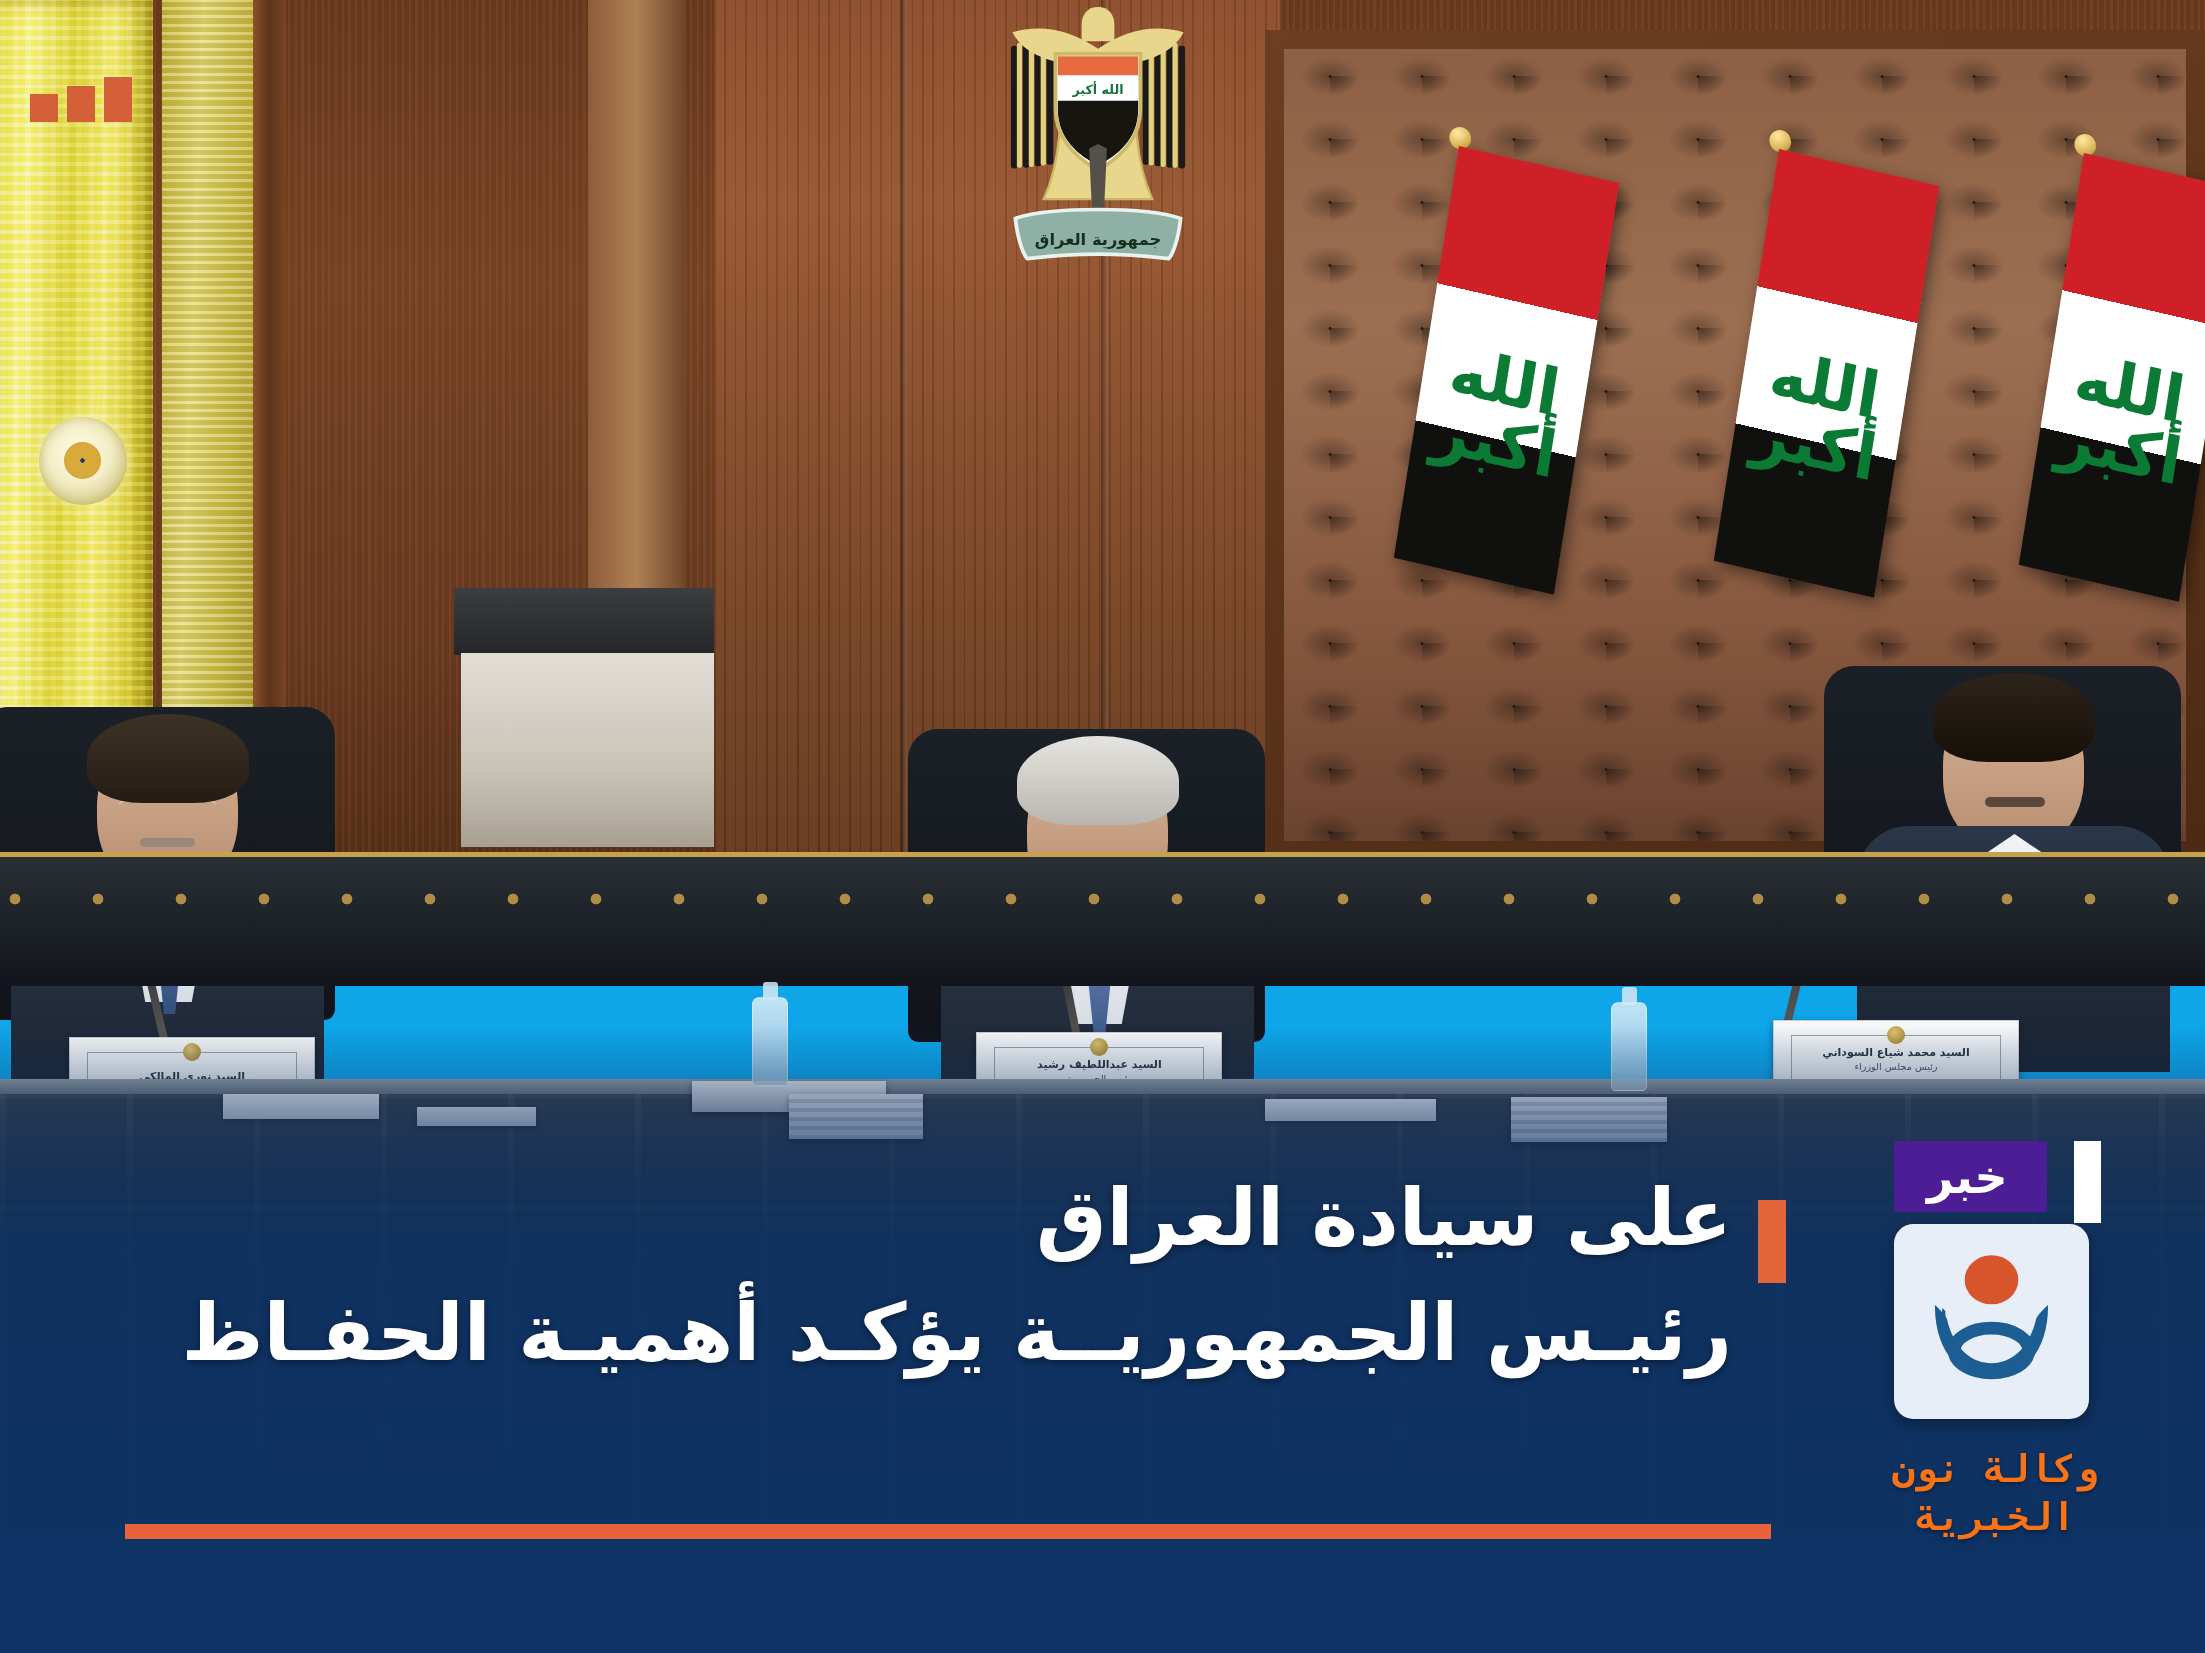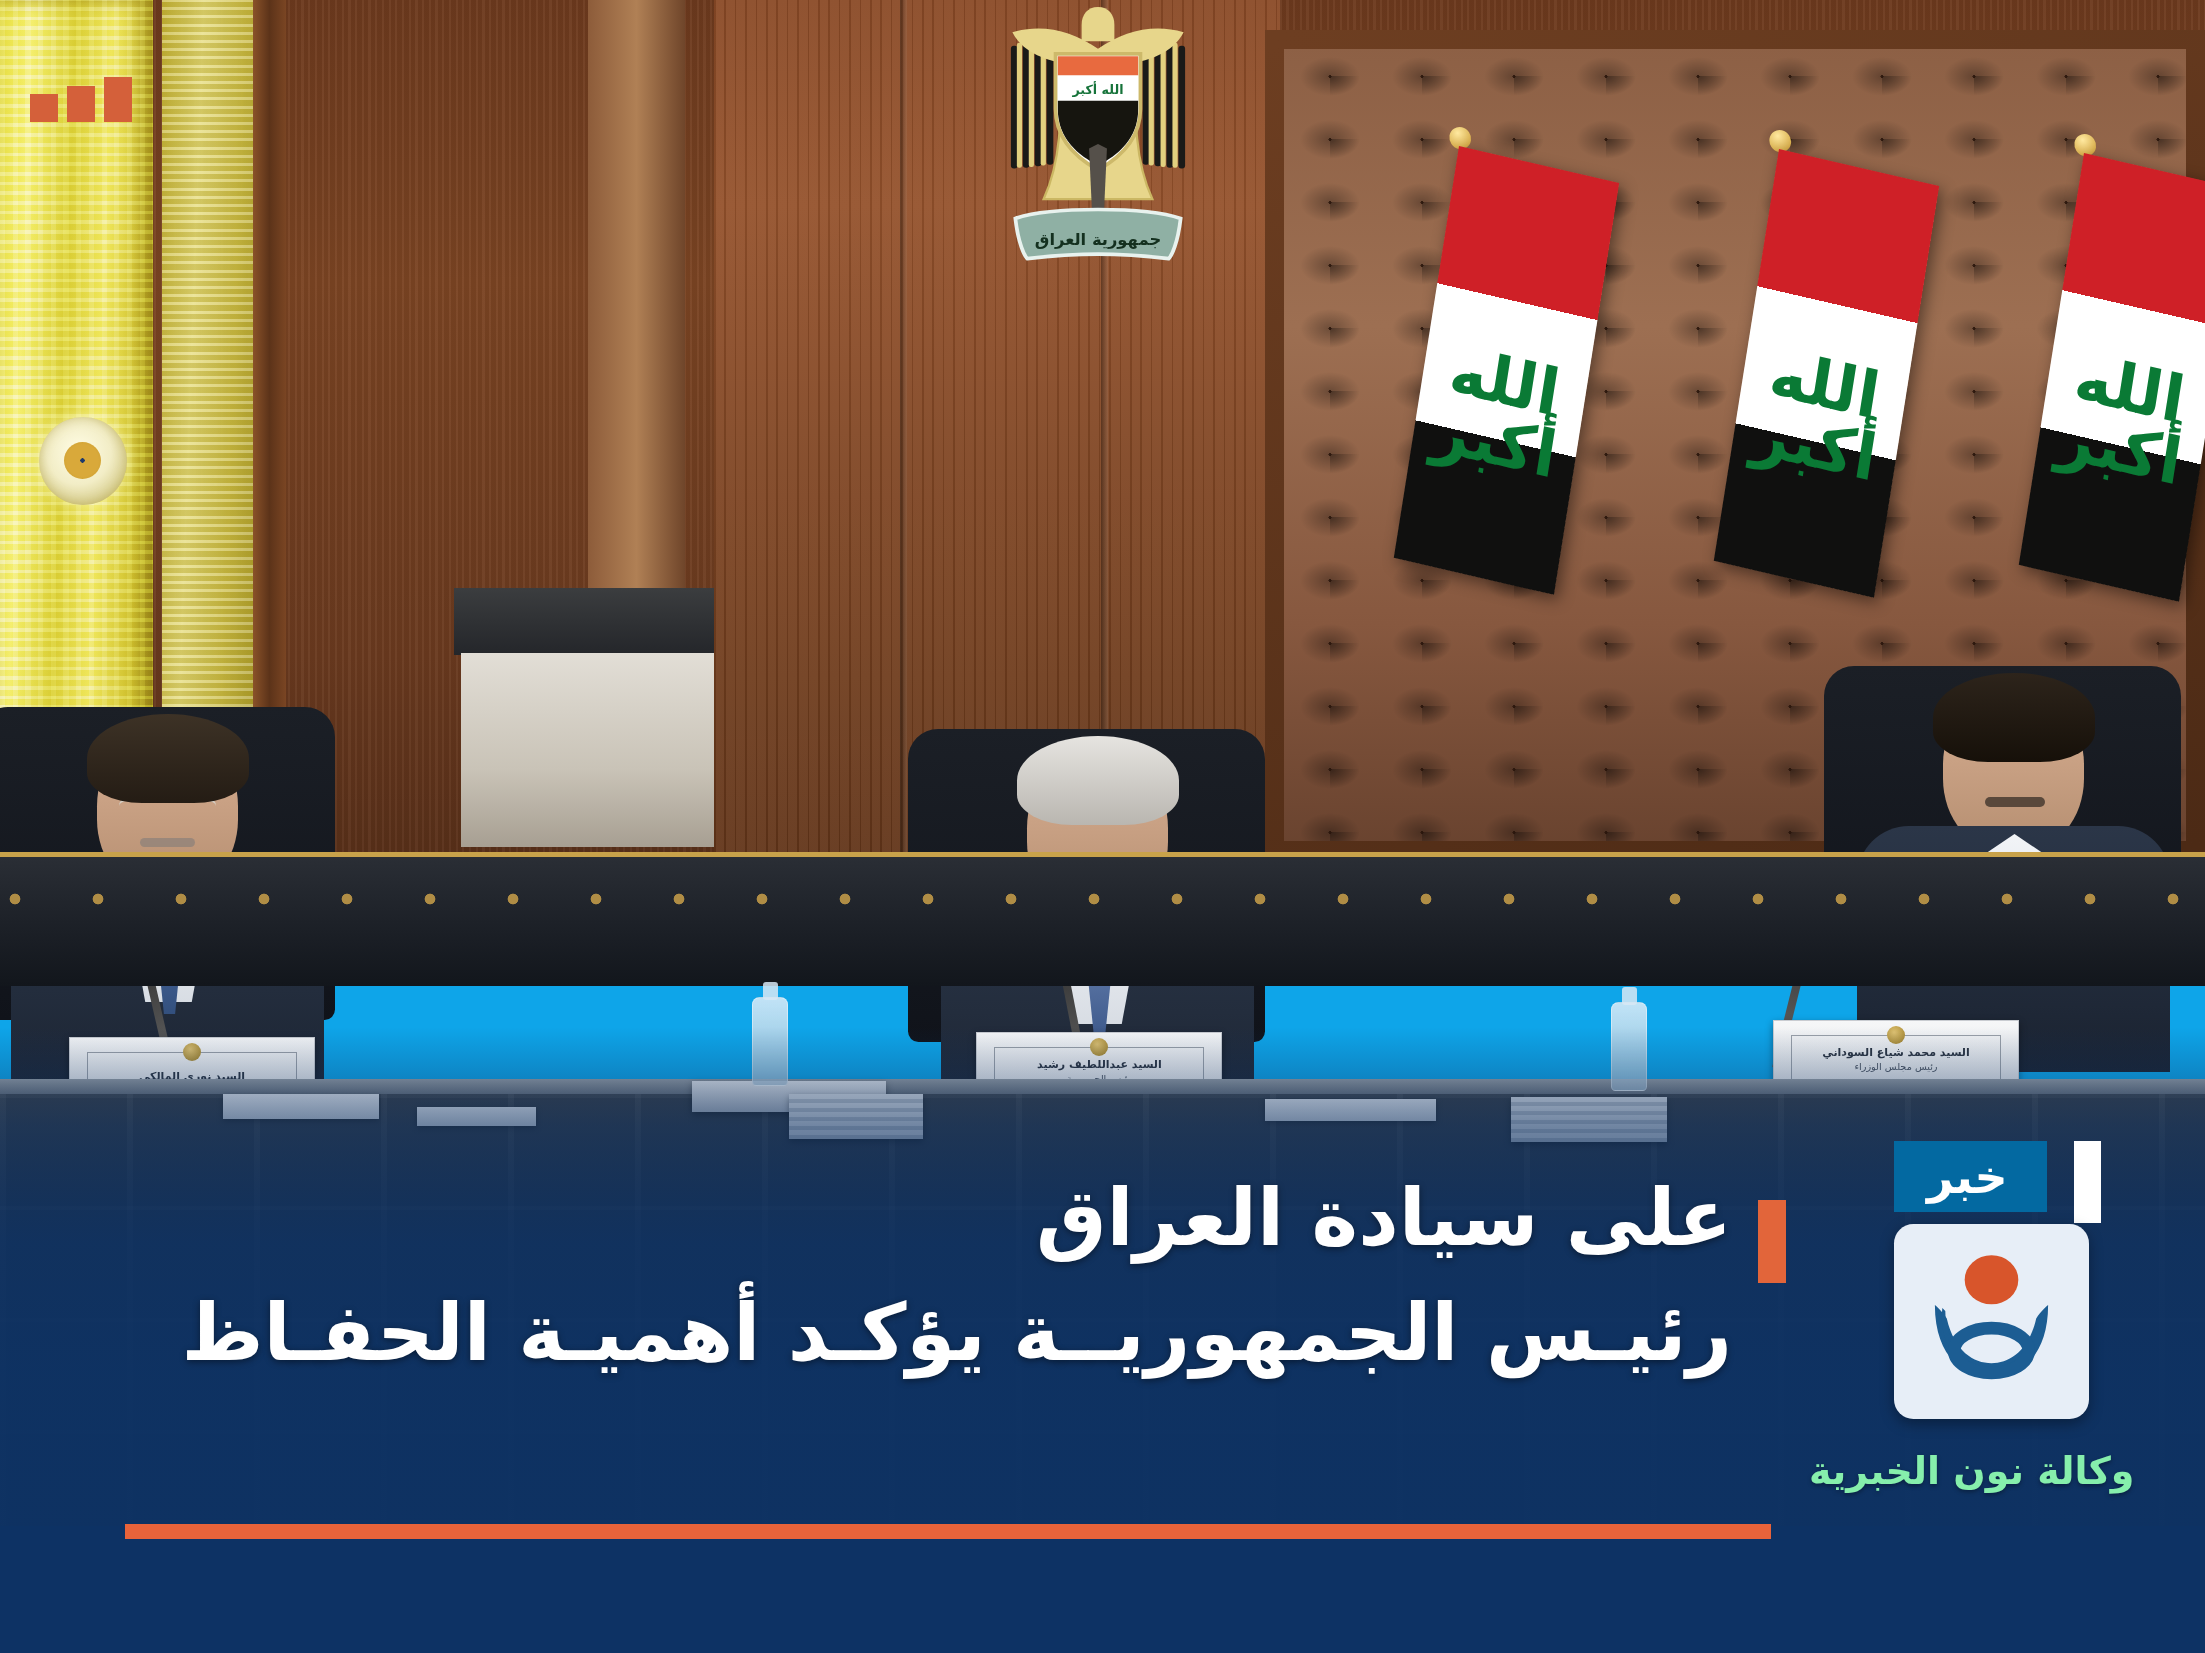--- a/index.html
+++ b/index.html
@@ -280,21 +280,21 @@
     display:flex; align-items:flex-start; gap:9px;
   }
   .brand-mark i { display:block; width:28px; background:#d4603a; }
   .brand-mark i.b1 { height:45px; }
   .brand-mark i.b2 { height:36px; margin-top:9px; }
   .brand-mark i.b3 { height:27.5px; margin-top:17px; }
 
   .badge-news {
     position:absolute; left:1894px; top:1141px;
     height:71px; padding:0 39px 0 33px;
-    background:#0369a1;
+    background:#4c1d95;
     display:flex; align-items:center; justify-content:center;
   }
   .badge-news span{
     color:#fff; font-size:46px; font-weight:700; line-height:1;
     letter-spacing:0;
   }
   .badge-tick {
     position:absolute; left:2074px; top:1141px;
     width:27px; height:82px; background:#ffffff;
   }
@@ -303,23 +303,24 @@
     position:absolute; left:1894px; top:1224px;
     width:195px; height:195px; border-radius:19.4px;
     background:#e7eef7;
     box-shadow:0 4.5px 13.4px rgba(0,0,0,.35);
     display:flex; align-items:center; justify-content:center;
   }
   .logo-box svg{ width:149px; height:149px; display:block; }
 
   .brand-name {
     position:absolute; left:1809px; top:1448px; width:372px;
-    text-align:left; color:#86efac;
+    text-align:center; color:#f97316;
     font-size:38px; font-weight:700; line-height:1.25;
     text-shadow:0 1.5px 4.5px rgba(0,0,0,.35);
+    font-family:Liberation Mono, monospace;
   }
 
   .headline {
     position:absolute; right:473px; top:1161px; width:1221px;
     color:#ffffff; text-align:right;
     font-size:79px; font-weight:700; line-height:1.46;
     text-shadow:0 2.2px 7.4px rgba(0,0,0,.45);
     direction:rtl;
   }
   .headline .ln { display:block; white-space:nowrap; }

